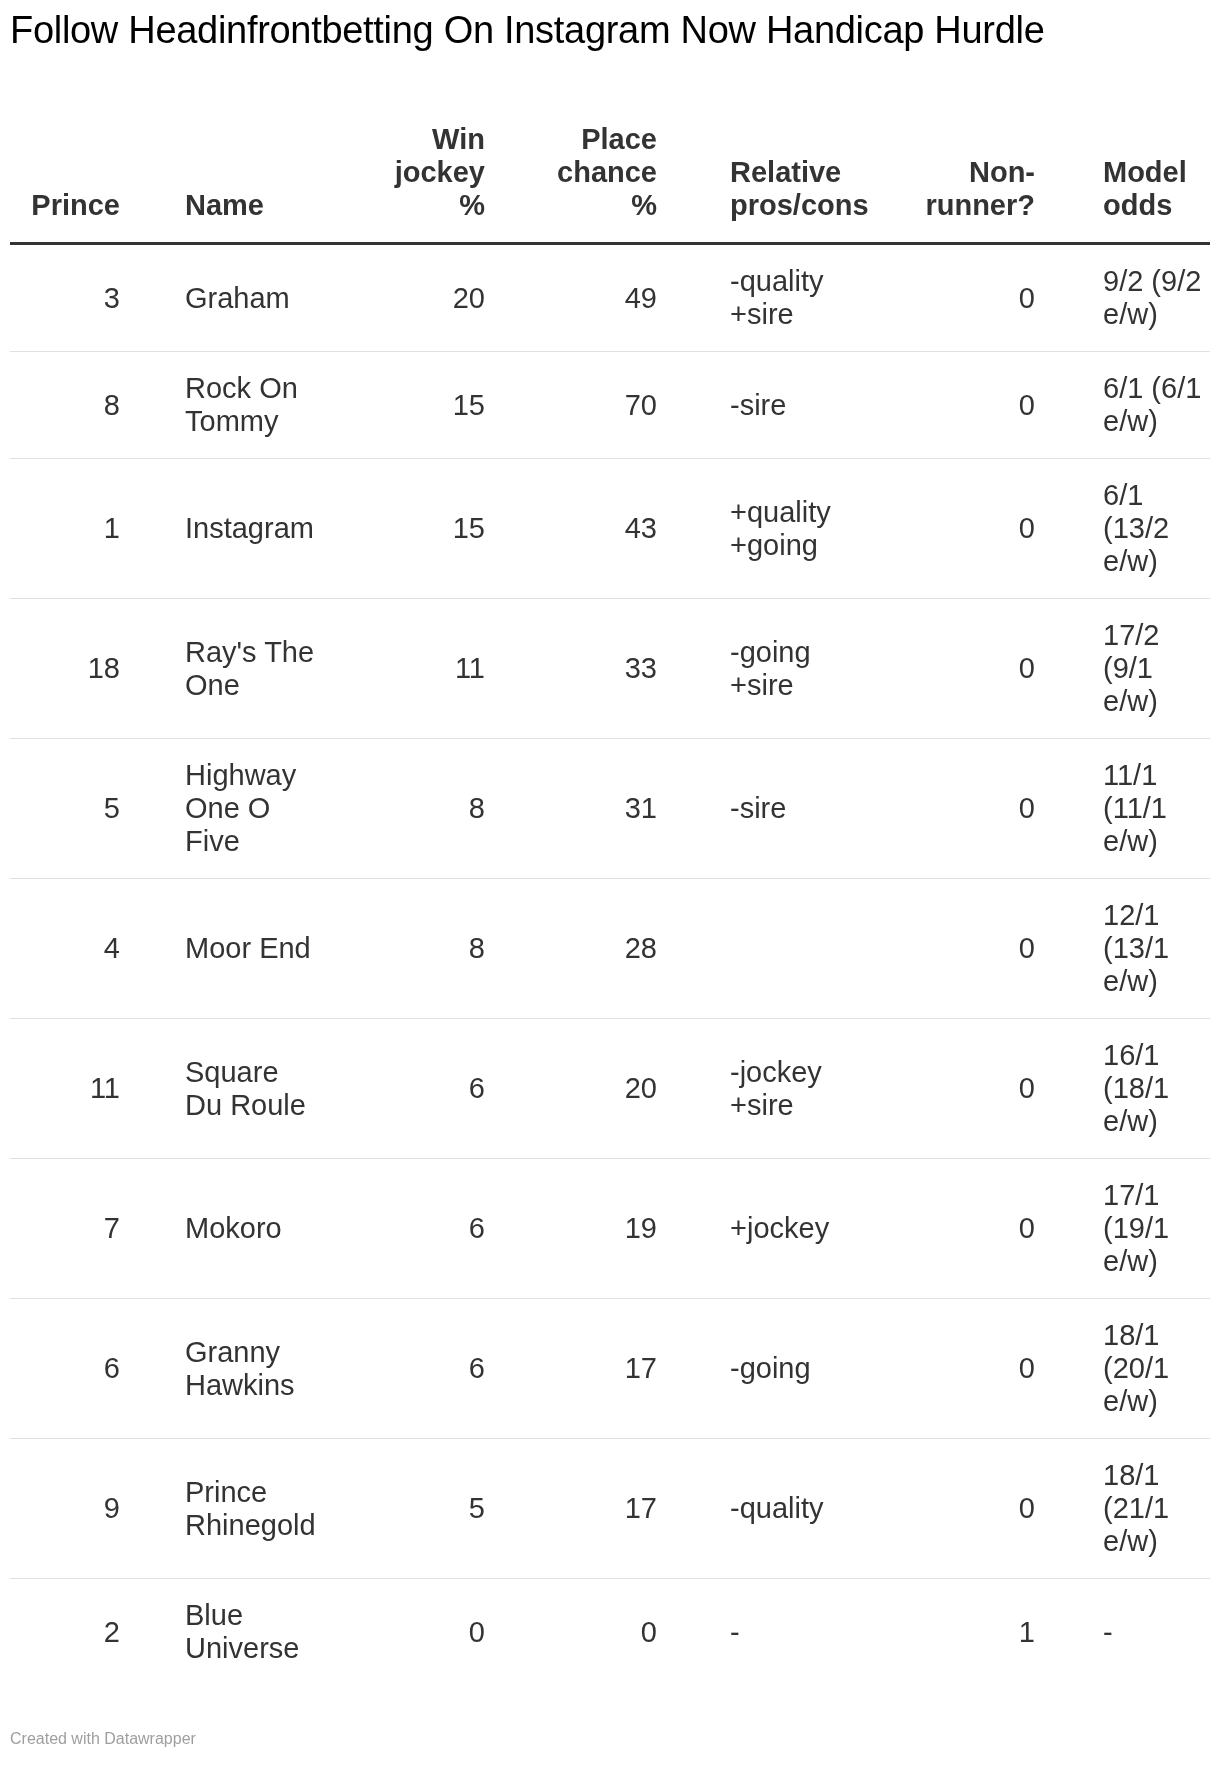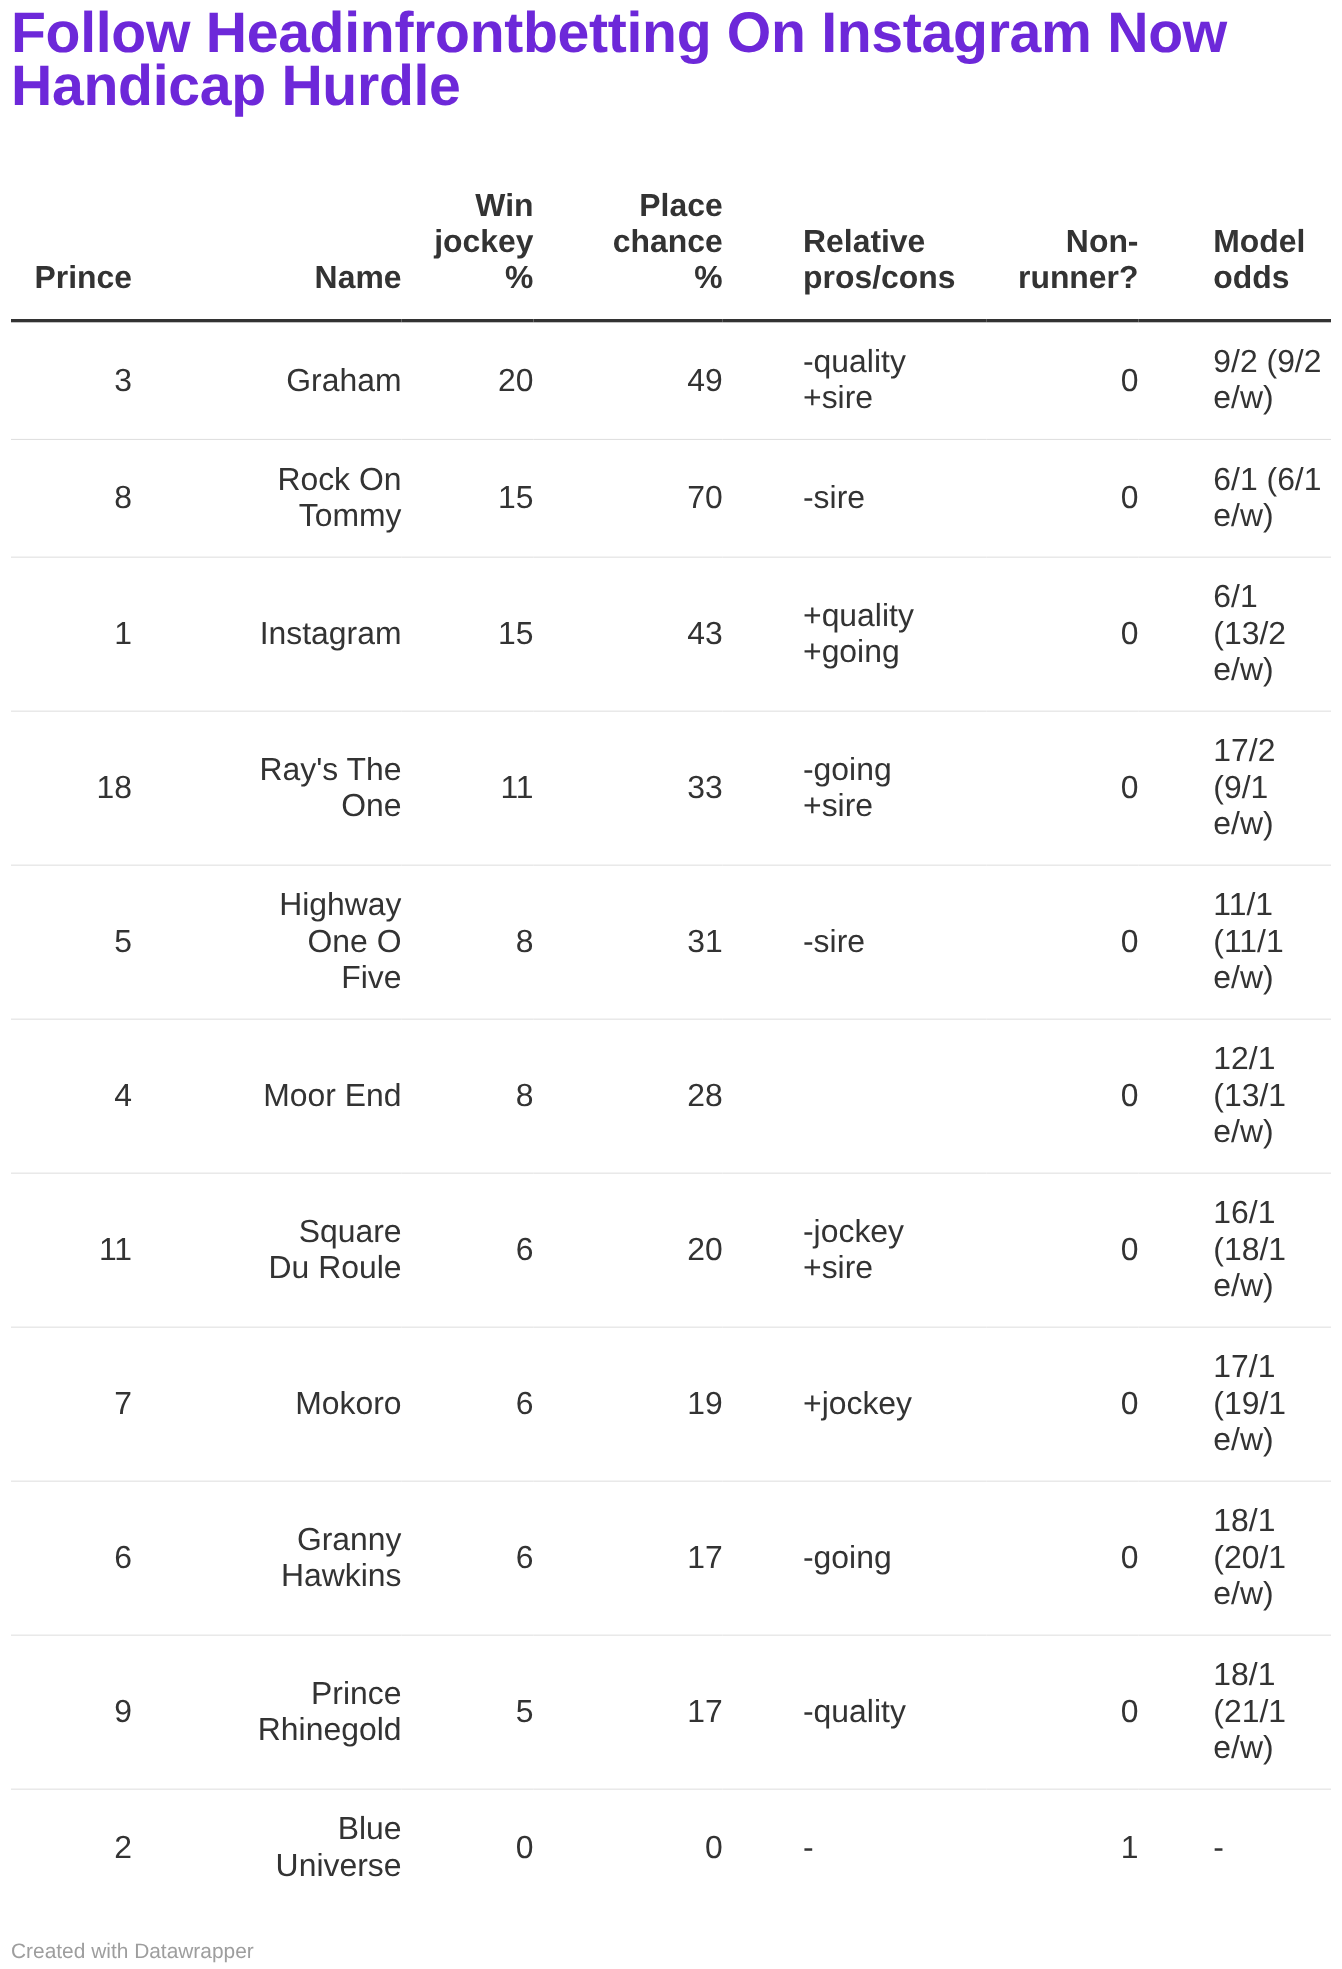--- a/index.html
+++ b/index.html
@@ -8,25 +8,25 @@
     width: 1220px;
     height: 1790px;
     box-sizing: border-box;
     padding: 6px 10px 14px 10px;
     background: #ffffff;
     overflow: hidden;
   }
   .title {
     margin: 0;
     max-width: 1170px;
-    font-size: 52px;
+    font-size: 38px;
     line-height: 48px;
-    font-weight: bold;
+    font-weight: normal;
     letter-spacing: -0.3px;
-    color: #6d28d9;
+    color: #000000;
   }
   table.dw-table {
     width: 1200px;
     margin-top: 49px;
     border-collapse: collapse;
     table-layout: fixed;
   }
   col.number { width: 110px; }
   col.name   { width: 245px; }
   col.win    { width: 120px; }
@@ -43,30 +43,30 @@
     white-space: pre-line;
     overflow: hidden;
   }
   th { font-weight: bold; vertical-align: bottom; }
   td { font-weight: normal; vertical-align: middle; }
 
   thead tr { border-bottom: 3px solid #333333; }
   tbody tr + tr { border-top: 1px solid #e0e0e0; }
 
   .c-number { text-align: right; }
-  .c-name   { text-align: right; padding-left: 65px; }
+  .c-name   { text-align: left; padding-left: 65px; }
   .c-win    { text-align: right; }
   .c-place  { text-align: right; }
   .c-pros   { text-align: left; padding-left: 73px; }
   .c-non    { text-align: right; }
   .c-odds   { text-align: left; padding-left: 68px; }
 
   .attribution {
-    margin-top: 28px;
-    font-size: 19px;
+    margin-top: 40px;
+    font-size: 16px;
     line-height: 28px;
     color: #9e9e9e;
   }
   .attribution a {
     color: inherit;
     text-decoration: none;
     cursor: pointer;
   }
 </style>
 </head>

